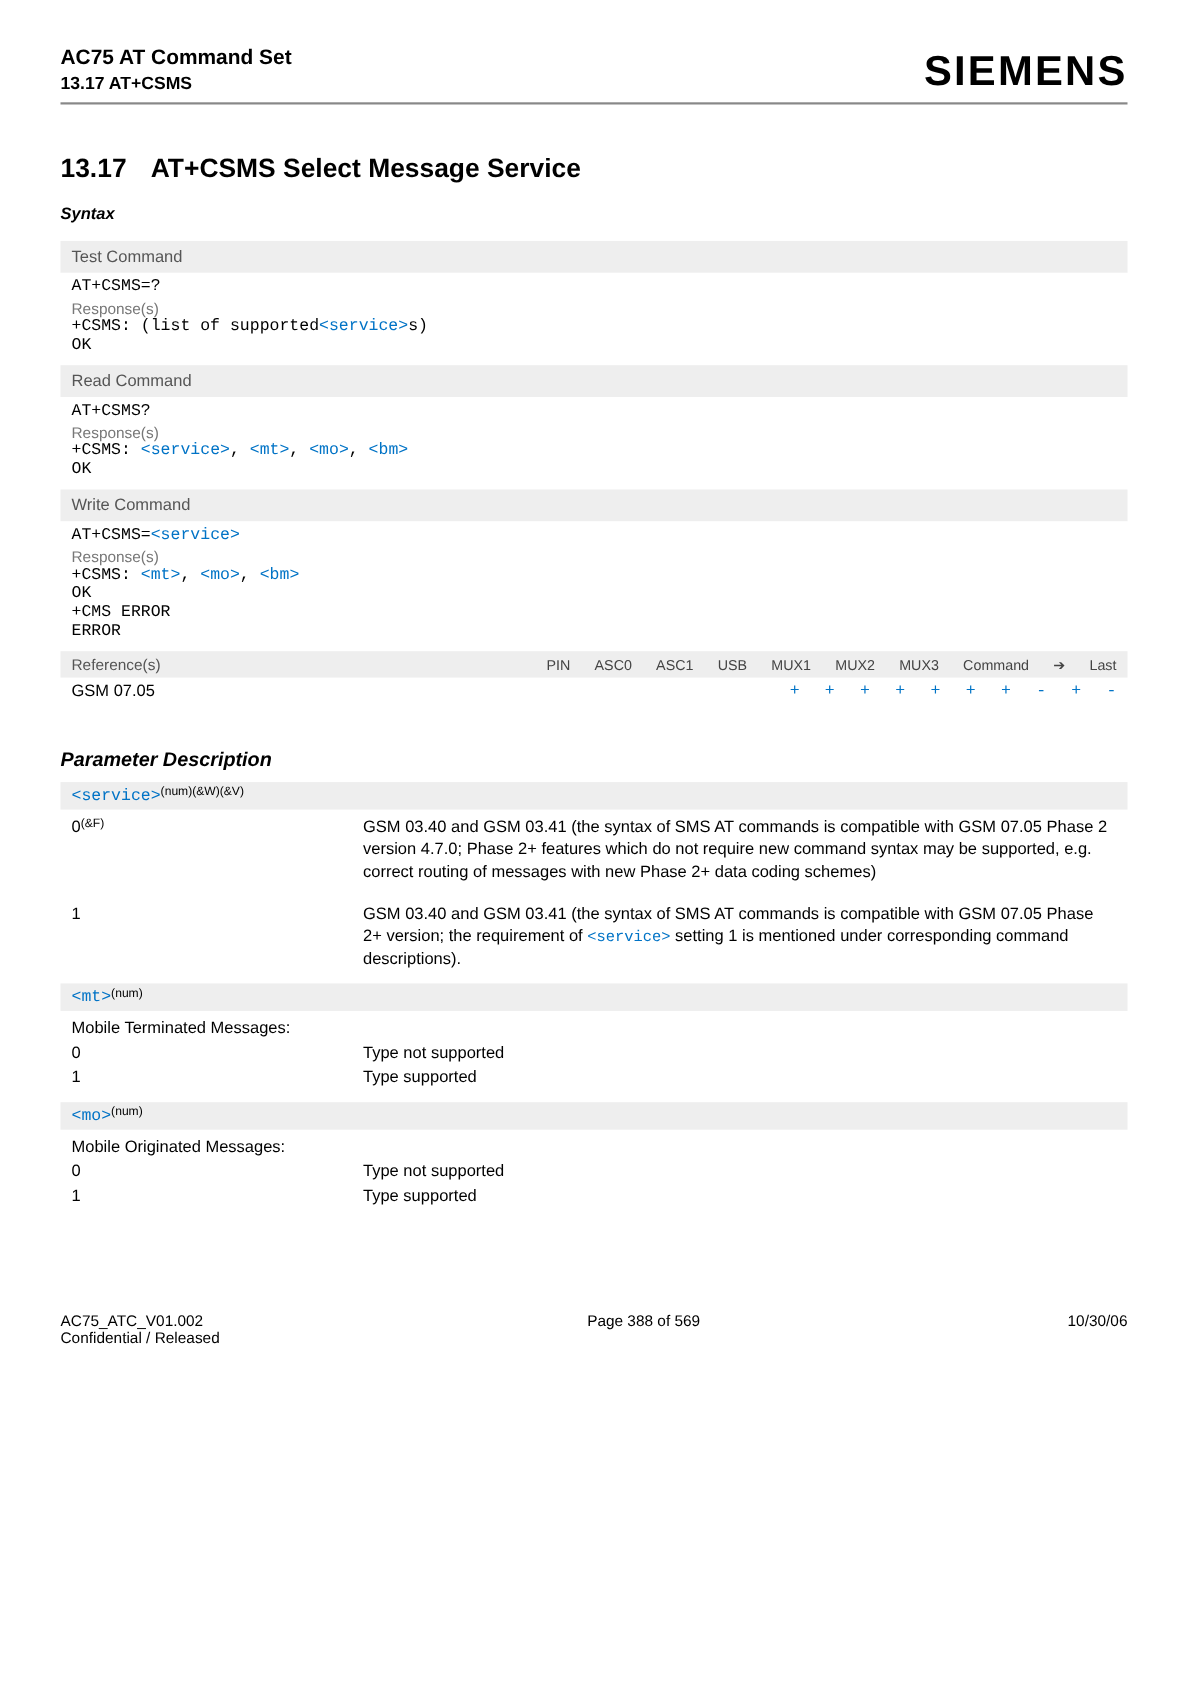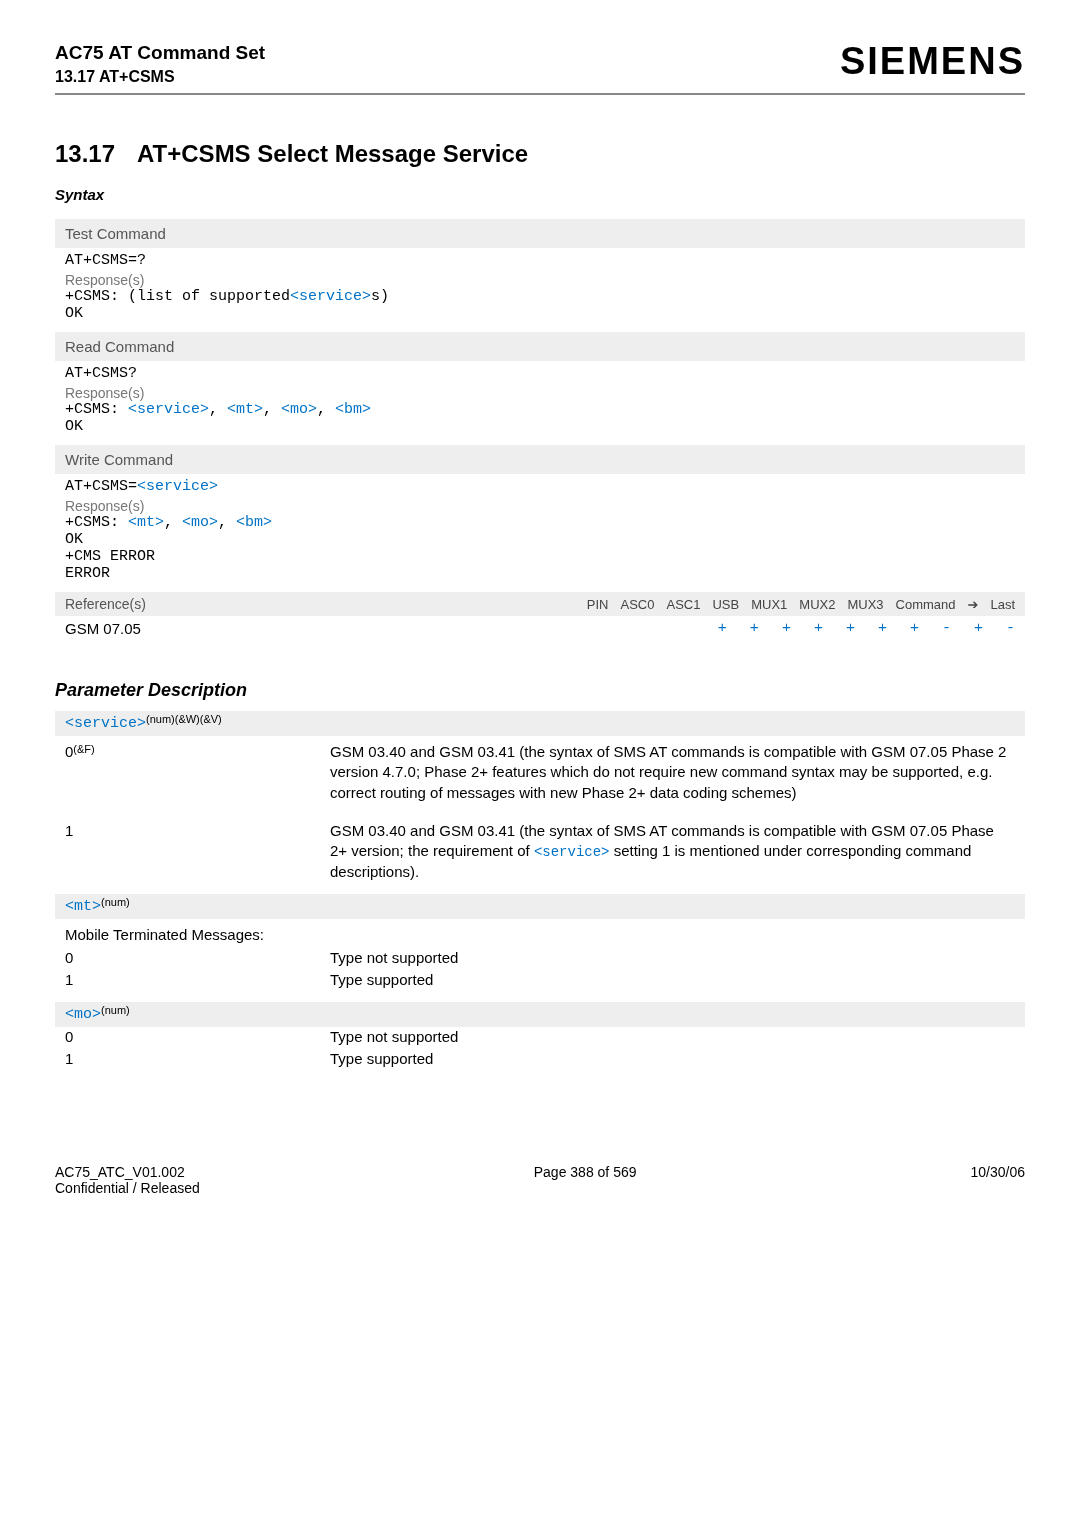--- a/index.html
+++ b/index.html
@@ -9,21 +9,21 @@
     color: #000;
     width: 1080px;
   }
   .page {
     padding: 40px 55px 20px 55px;
     box-sizing: border-box;
   }
   .header-row {
     display: flex;
     justify-content: space-between;
-    align-items: flex-start;
+    align-items: flex-end;
     margin-bottom: 6px;
   }
   .header-left {
     line-height: 1.35;
   }
   .doc-title {
     font-weight: bold;
     font-size: 19px;
   }
   .doc-subtitle {
@@ -78,21 +78,21 @@
   }
   .ref-row {
     display:flex;
     justify-content: space-between;
     align-items: center;
     background: #eeeeee;
     padding: 4px 10px;
     font-size: 14px;
     color:#555;
   }
-  .ref-cols { display:flex; gap:12px; font-size:13px; color:#444;}
+  .ref-cols { display:flex; gap:22px; font-size:13px; color:#444;}
   .ref-val-row {
     display:flex;
     justify-content: space-between;
     align-items: center;
     padding: 4px 10px 8px 10px;
     font-size: 15px;
     gap: 20px;
   }
   .plus-row { display:flex; gap:23px; font-family:"Courier New",monospace; color:#0073c6; font-size:15px;}
   .param-desc-title {
@@ -232,20 +232,23 @@
     <div class="param-text">Type not supported</div>
   </div>
   <div class="param-body" style="padding-top:0">
     <div class="param-key">1</div>
     <div class="param-text">Type supported</div>
   </div>
 
   <div class="param-header">
     <span class="service">&lt;mo&gt;</span><span class="sup">(num)</span>
   </div>
+  <div class="param-body" style="padding-bottom:2px">
+    <div class="param-key" style="width:auto">Mobile Originated Messages:</div>
+  </div>
   <div class="param-body" style="padding-top:0;padding-bottom:2px">
     <div class="param-key">0</div>
     <div class="param-text">Type not supported</div>
   </div>
   <div class="param-body" style="padding-top:0">
     <div class="param-key">1</div>
     <div class="param-text">Type supported</div>
   </div>
 
   <div class="footer">

